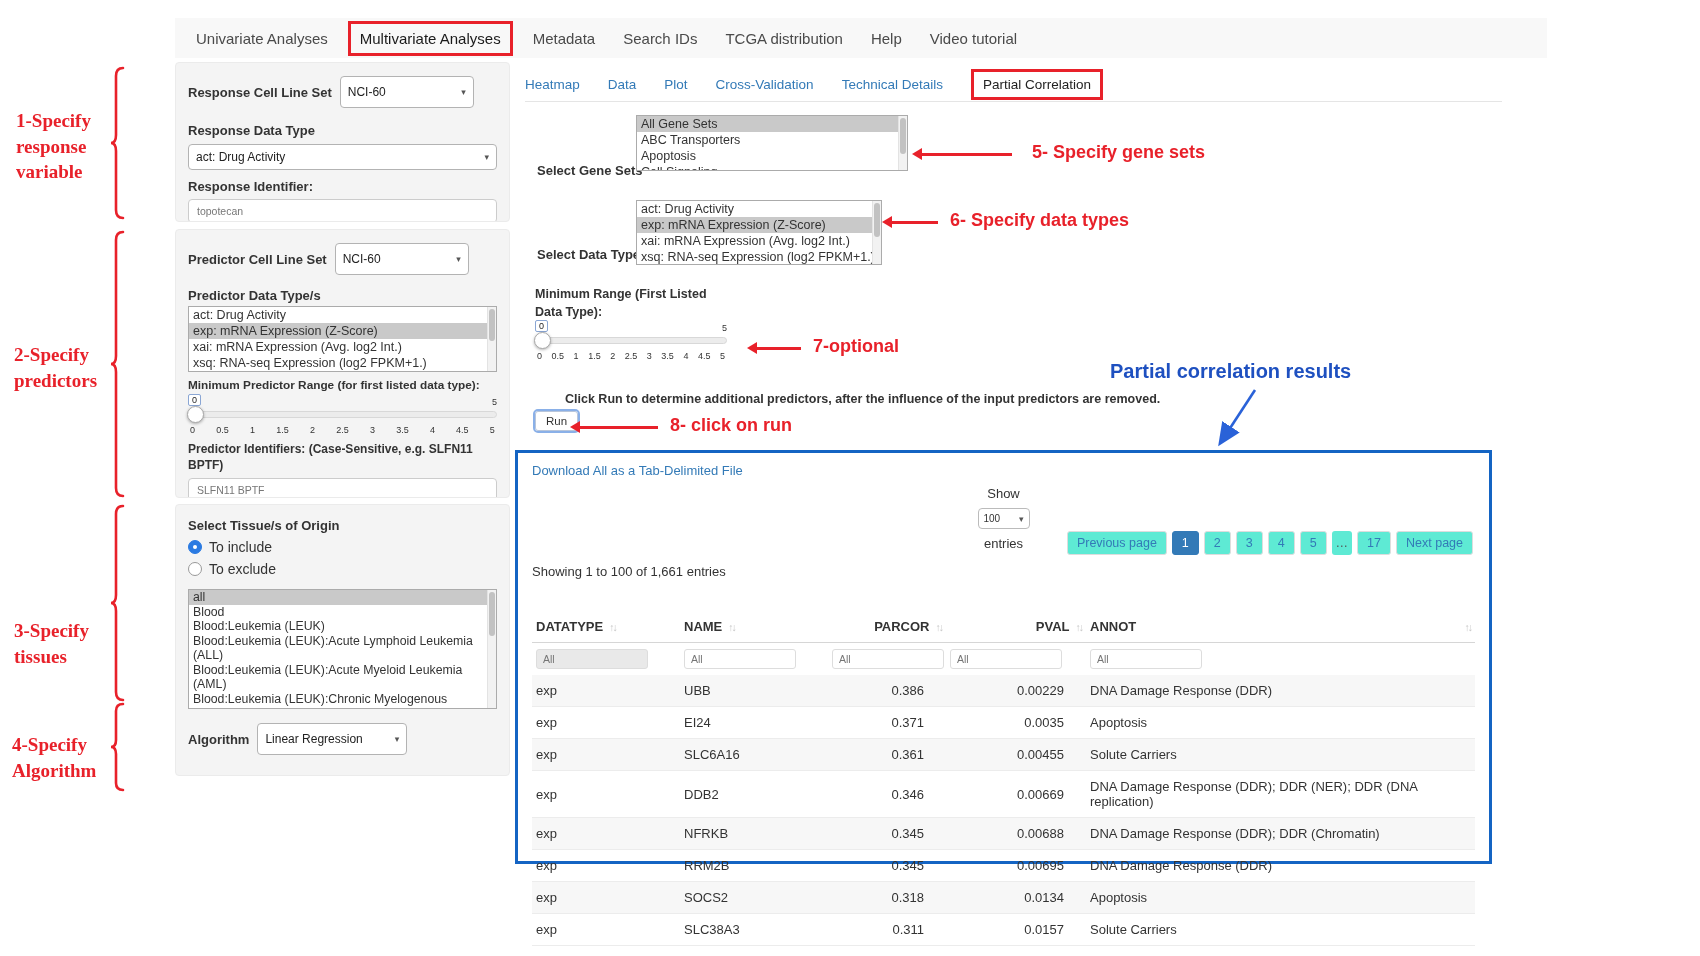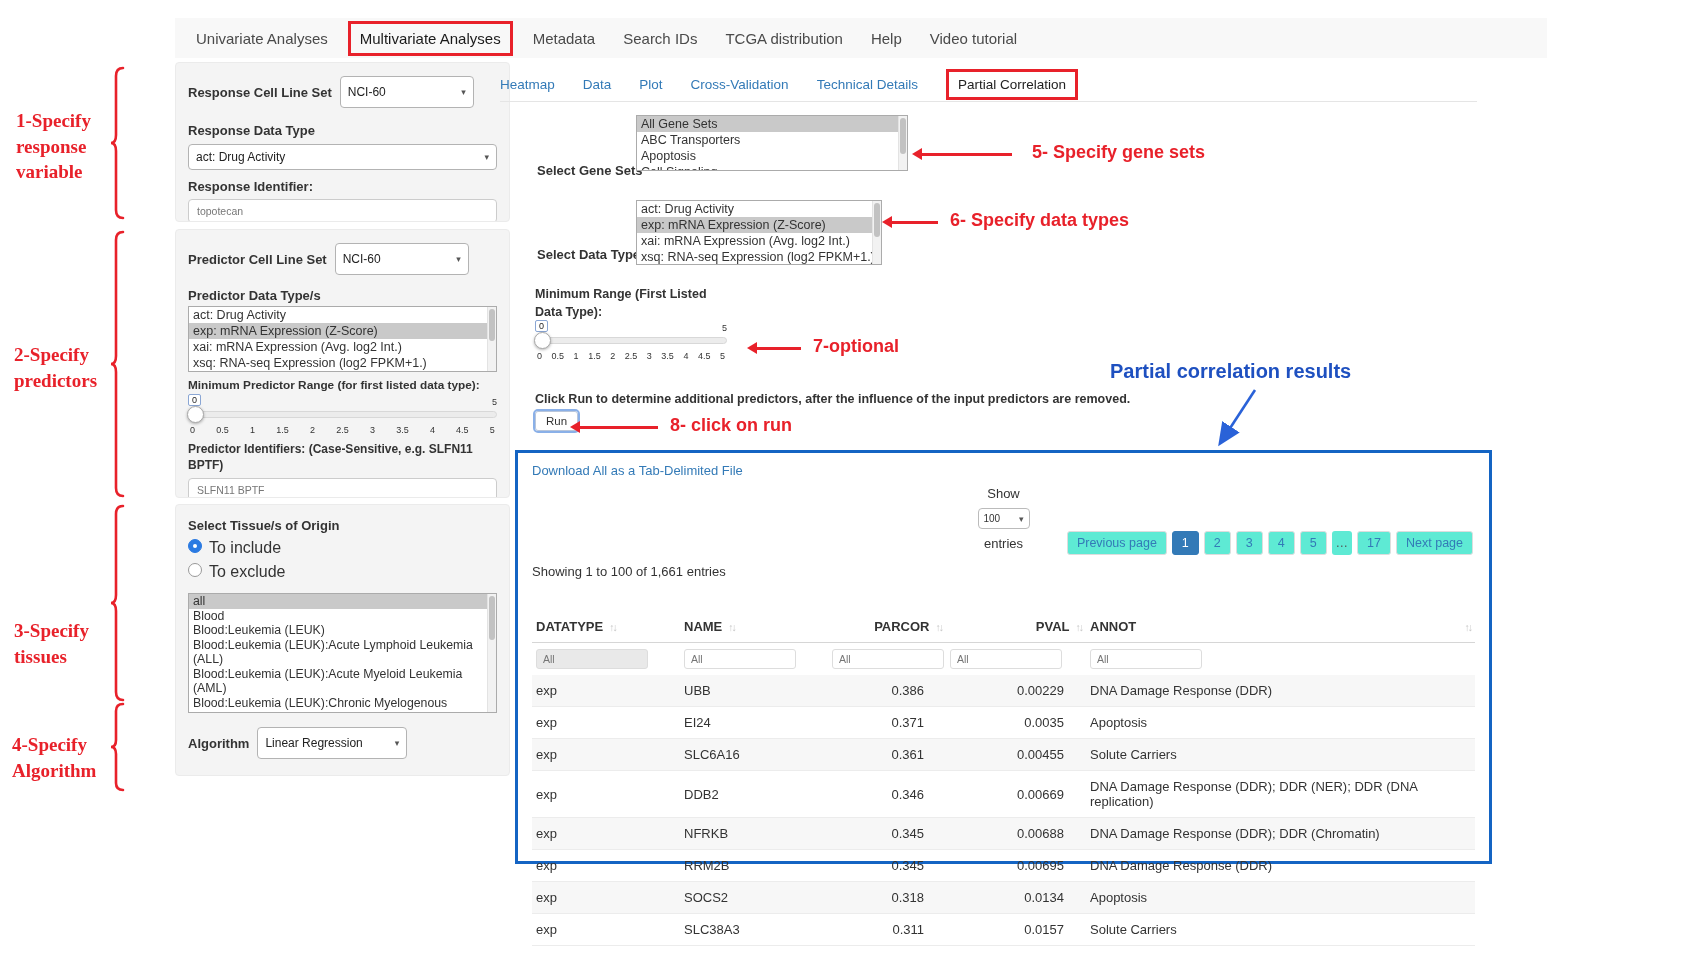--- a/index.html
+++ b/index.html
@@ -39,52 +39,52 @@
   .ti { width:100%; height:24px; border:1px solid #ccc; border-radius:4px; background:#fff;
         font-size:10.5px; color:#777; padding:0 8px; font-family:inherit; }
   .listbox { position:relative; background:#fff; border:1px solid #ababab; overflow:hidden;
              font-size:12.5px; line-height:16px; }
   .listbox .opt { padding:0 4px; white-space:nowrap; cursor:pointer; }
   .listbox.wrap .opt { white-space:normal; line-height:14.5px; font-size:12.3px; }
   .opt.selected { background:#c9c9c9; }
   .sbar { position:absolute; right:0; top:0; bottom:0; width:9px; background:#f2f2f2;
           border-left:1px solid #e3e3e3; }
   .sbar .thumb { position:absolute; left:1px; width:6px; border-radius:3px; background:#c2c2c2; }
-  .radio-row { display:flex; gap:7px; margin-top:6px; font-size:16px; cursor:pointer; }
+  .radio-row { display:flex; align-items:center; gap:7px; margin-top:6px; font-size:14px; cursor:pointer; }
   .radio { width:14px; height:14px; border-radius:50%; border:1px solid #999; background:#fff; position:relative; }
   .radio.on { border:1px solid #2a7ae2; background:#2a7ae2; }
   .radio.on::after { content:""; position:absolute; left:4px; top:4px; width:4px; height:4px;
                      border-radius:50%; background:#fff; }
 
   
   .slider { position:relative; height:46px; }
   .sl-badge { position:absolute; left:0; top:0; font-size:9px; border:1px solid #8aa6d4;
               border-radius:2px; padding:0 3px; background:#fff; color:#222; }
   .sl-max { position:absolute; right:0; top:3px; font-size:9px; }
   .sl-track { position:absolute; left:0; right:0; top:17px; height:7px; border-radius:4px;
               background:#ececec; border:1px solid #d8d8d8; cursor:pointer; }
   .sl-handle { position:absolute; left:-2px; top:-6px; width:17px; height:17px; border-radius:50%;
                background:#fff; border:1px solid #a9a9a9; box-shadow:0 1px 3px rgba(0,0,0,.3); cursor:grab; }
   .sl-ticks { position:absolute; left:2px; right:2px; top:31px; display:flex; justify-content:space-between; }
   .tick { font-size:9px; color:#333; }
 
   
-  .tabs { position:absolute; left:500px; top:68px; width:977px; height:34px; display:flex;
+  .tabs { position:absolute; left:525px; top:68px; width:977px; height:34px; display:flex;
           align-items:center; gap:28px; border-bottom:1px solid #e5e5e5;text-align:center; }
   .tab { font-size:13.5px; color:#337ab7; white-space:nowrap; cursor:pointer; }
   .tab.selected { color:#222; border:3px solid #e8212a; padding:5px 9px; }
 
   
   .abs { position:absolute; }
   .gs-label { left:537px; top:163px; } .dt-label { left:537px; top:247px; }
   .gs-box { left:636px; top:115px; width:272px; height:56px; }
   .dt-box { left:636px; top:200px; width:246px; height:65px; }
   .mr-label { left:535px; top:285px; width:180px; font-weight:bold; font-size:12.5px; line-height:1.45; }
   .slider2-wrap { left:535px; top:320px; width:192px; }
-  .instr { left:535px; top:392px; font-weight:bold; font-size:12.5px; white-space:nowrap; }
+  .instr { left:565px; top:392px; font-weight:bold; font-size:12.5px; white-space:nowrap; }
   .run-btn { position:absolute; left:535px; top:411px; font-size:11.5px; padding:3px 10px;
              border:1px solid #b9c6da; border-radius:3px; background:#fff; color:#333;
              outline:2px solid #8ab0e8; cursor:pointer; font-family:inherit; }
 
   
   .results-box { position:absolute; left:515px; top:450px; width:977px; height:414px;
                  border:3px solid #1464c3; background:#fff; padding:10px 14px; }
   .link { color:#337ab7; font-size:13px; cursor:pointer; }
   .show-row { display:flex; align-items:center; gap:7px; margin-top:8px; font-size:13px;flex-direction:column; }
   .mini-sel { width:52px; height:21px; border:1px solid #bbb; border-radius:4px; background:#fff;

